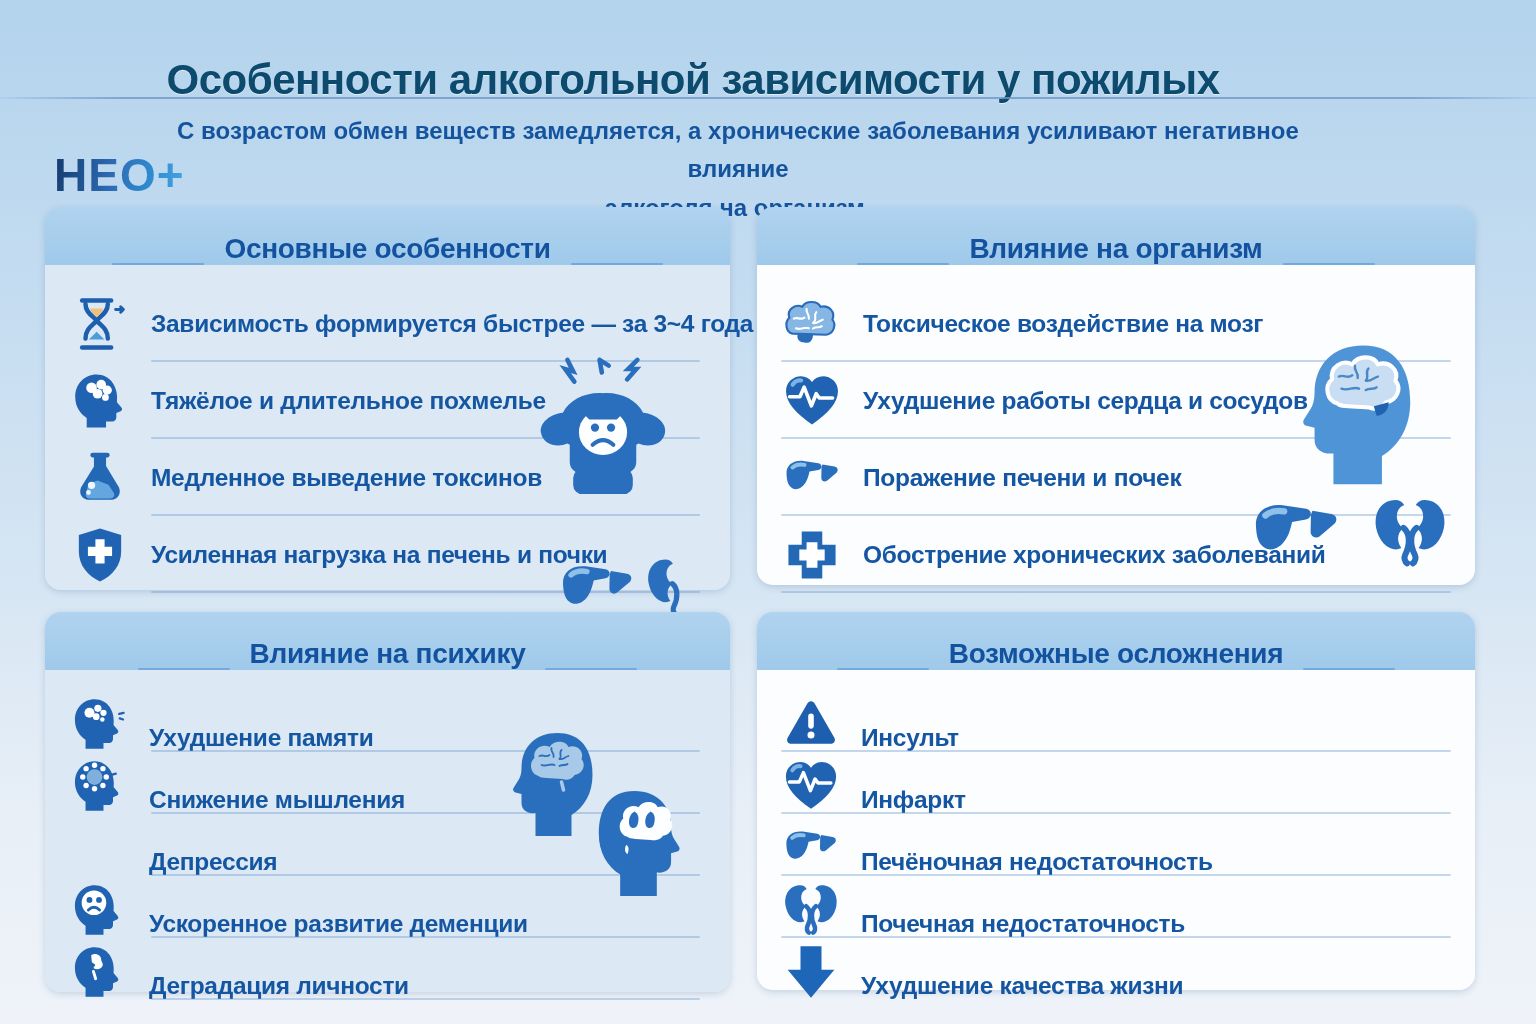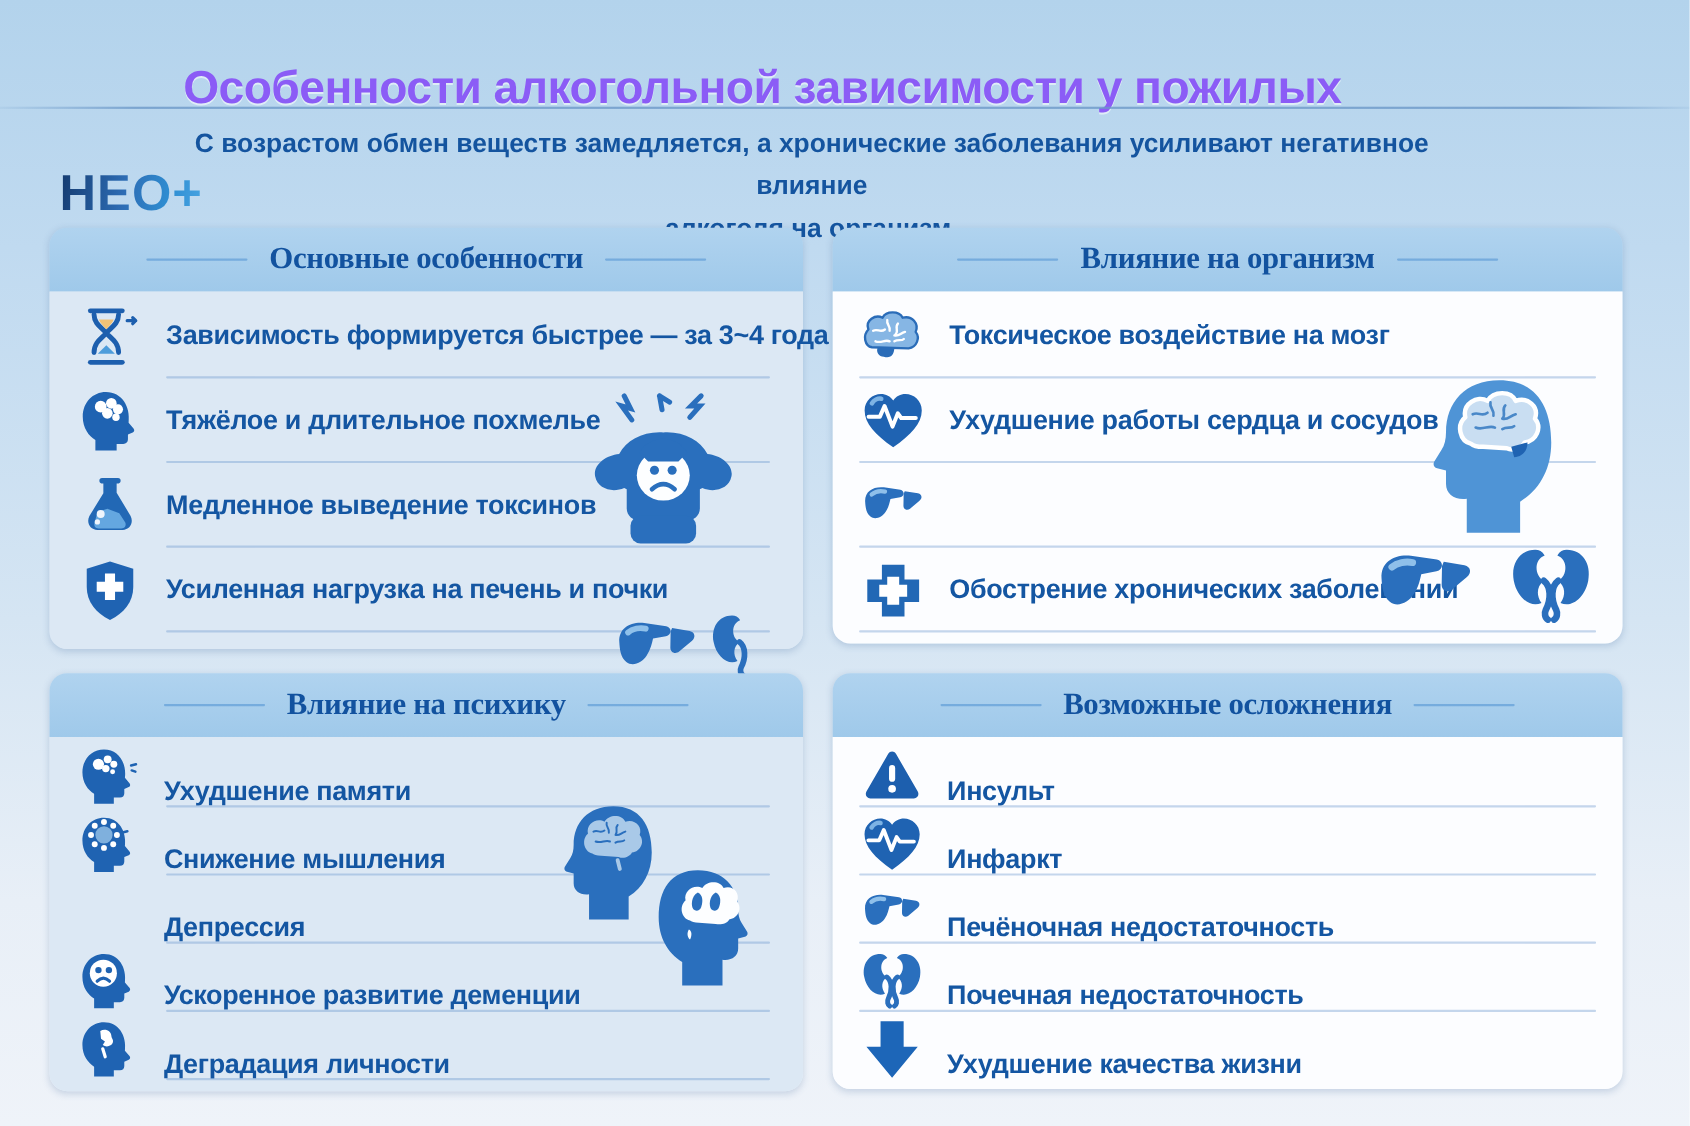--- a/index.html
+++ b/index.html
@@ -5,21 +5,21 @@
   html,body{margin:0;padding:0;}
   body{
     width:1536px;height:1024px;position:relative;overflow:hidden;
     font-family:"Liberation Sans", sans-serif;
     background:linear-gradient(180deg,#b3d3ec 0%,#c0daf0 22%,#d5e5f3 55%,#e8eff7 80%,#eff3f9 100%);
   }
   .page{position:absolute;inset:0;}
   
   .main-title{
     position:absolute;top:28px;left:0;right:150px;text-align:center;
-    font-size:42px;font-weight:700;color:#8b5cf6;letter-spacing:-.5px;
+    font-size:42px;font-weight:700;color:#0c4a6e;letter-spacing:-.5px;
     text-shadow:0 1px 0 rgba(255,255,255,.55);
   }
   .title-divider{position:absolute;top:97px;left:0;right:0;height:2px;
     background:linear-gradient(90deg,rgba(130,170,210,.15),rgba(108,152,200,.8) 8%,rgba(108,152,200,.8) 92%,rgba(130,170,210,.15));}
   .subtitle{
     position:absolute;top:112px;left:168px;width:1140px;text-align:center;
     font-size:24px;font-weight:600;color:#14549f;line-height:1.6;
   }
   .logo{
     position:absolute;top:148px;left:54px;
@@ -28,26 +28,26 @@
     -webkit-background-clip:text;background-clip:text;color:transparent;text-decoration:underline;
   }
   
   .panel{position:absolute;border-radius:16px;
     box-shadow:0 2px 7px rgba(55,95,150,.22);}
   .panel.light .panel-body{background:#dce8f4;}
   .panel.white .panel-body{background:#fcfdff;}
   .panel-header{
     height:58px;border-radius:16px 16px 0 0;
     background:linear-gradient(180deg,#b0d3ef,#9fc9ea);
-    display:flex;align-items:center;justify-content:center;gap:20px;font-family:Liberation Serif, serif;
+    display:flex;align-items:flex-end;justify-content:center;gap:20px;
   }
   .panel-header h2{margin:0;font-size:28px;font-weight:700;color:#12529f;letter-spacing:-.3px;}
   .hline{height:2px;width:92px;background:#4c8fd2;opacity:.55;border-radius:2px;}
   .panel-body{position:relative;border-radius:0 0 16px 16px;height:calc(100% - 58px);
-    padding-top:2px;box-sizing:border-box;}
+    padding-top:20px;box-sizing:border-box;}
   .row{position:relative;display:flex;align-items:center;padding:0 20px 0 26px;box-sizing:border-box;}
   .p4 .row{height:77px;}
   .p5 .row{height:62px;align-items:flex-end;}
   .row .icon{width:58px;height:58px;flex:0 0 58px;display:flex;align-items:center;justify-content:center;}
   .p5 .row .icon{width:56px;height:56px;flex:0 0 56px;}
   .row .icon svg{width:100%;height:100%;}
   .row-text{margin:0 0 0 22px;font-size:24.5px;font-weight:600;color:#1456a2;letter-spacing:-.3px;white-space:nowrap;}
   .row-text b{font-weight:800;}
   .row:not(:last-child)::after{
     content:"";position:absolute;bottom:0;height:2px;border-radius:2px;
@@ -187,20 +187,21 @@
         <p class="row-text"><span>Ухудшение работы сердца и сосудов</span><b></b></p>
       </div>
       <div class="row">
         <span class="icon">
             <svg viewBox="0 0 58 42">
               <path d="M3.5 17C3 7.5 11 3 20.5 4l15 2.2c4 .8 4 6-.2 6.8l-8.8 1.6c-.8 3.4-1.6 7.4-4.2 11.4-3.4 5.4-9.8 8-14 4.6C4.3 27.4 3.8 22 3.5 17z" fill="#2a6fbd"></path>
               <path d="M39.5 7.5l12 2c3.8.8 4.2 4.6 1.4 6.8l-8.6 7.2c-2.8 2.2-6 .4-6-2.6l.2-11z" fill="#2a6fbd"></path>
               <path d="M9.5 10.5c3-2.6 8-3.4 12-2.6" stroke="#8fc0ea" stroke-width="4" fill="none" stroke-linecap="round"></path>
             </svg>
           </span>
+        <p class="row-text"><span>Поражение печени и почек</span><b></b></p>
       </div>
       <div class="row">
         <span class="icon">
             <svg viewBox="0 0 48 48">
               <path d="M15.5 4.5h17v11h11v17h-11v11h-17v-11h-11v-17h11z" fill="#2268b5"></path>
               <path d="M19.5 13.5h9v6h6v9h-6v6h-9v-6h-6v-9h6z" fill="#fff"></path>
             </svg>
           </span>
         <p class="row-text"><span>Обострение хронических заболеваний</span><b></b></p>
       </div>

